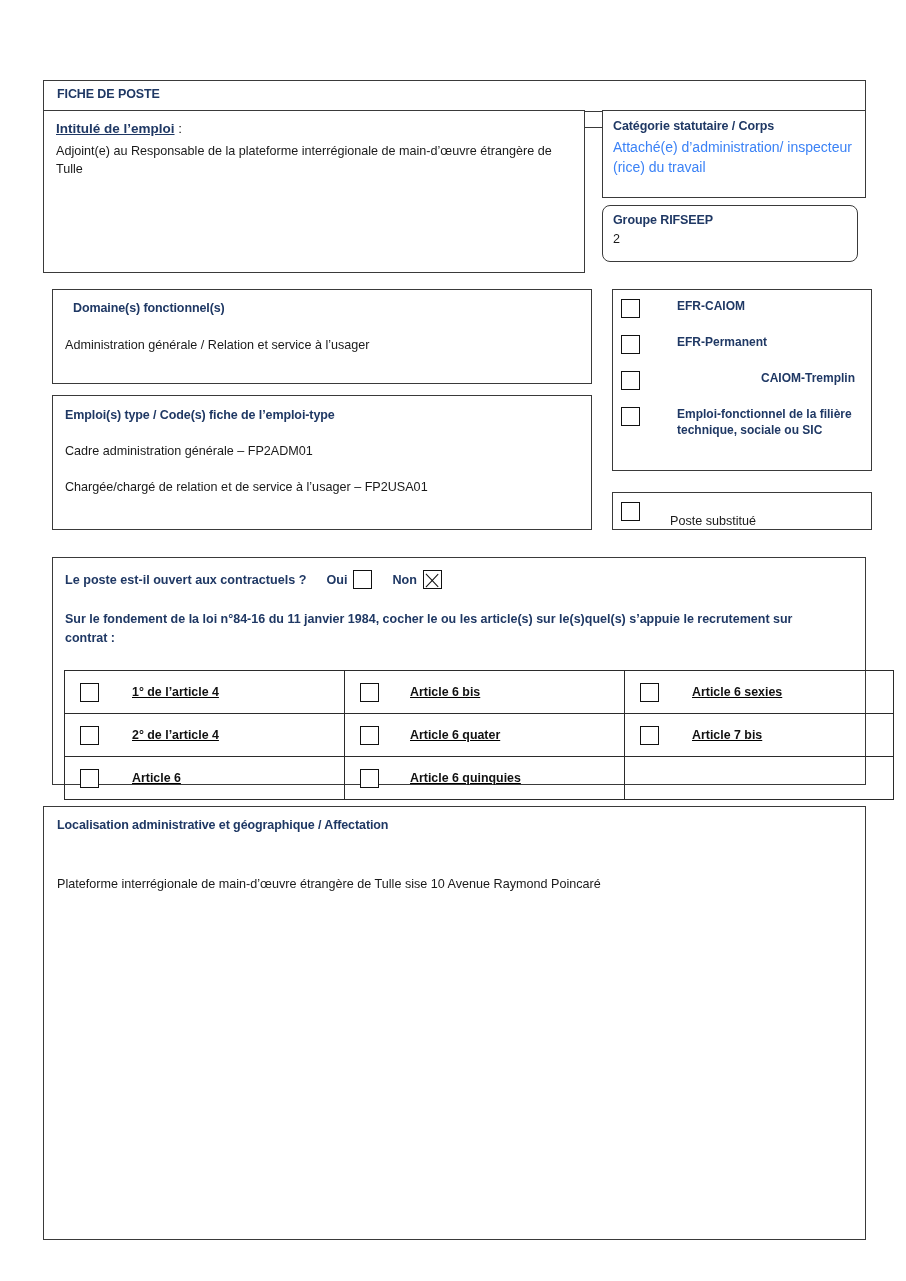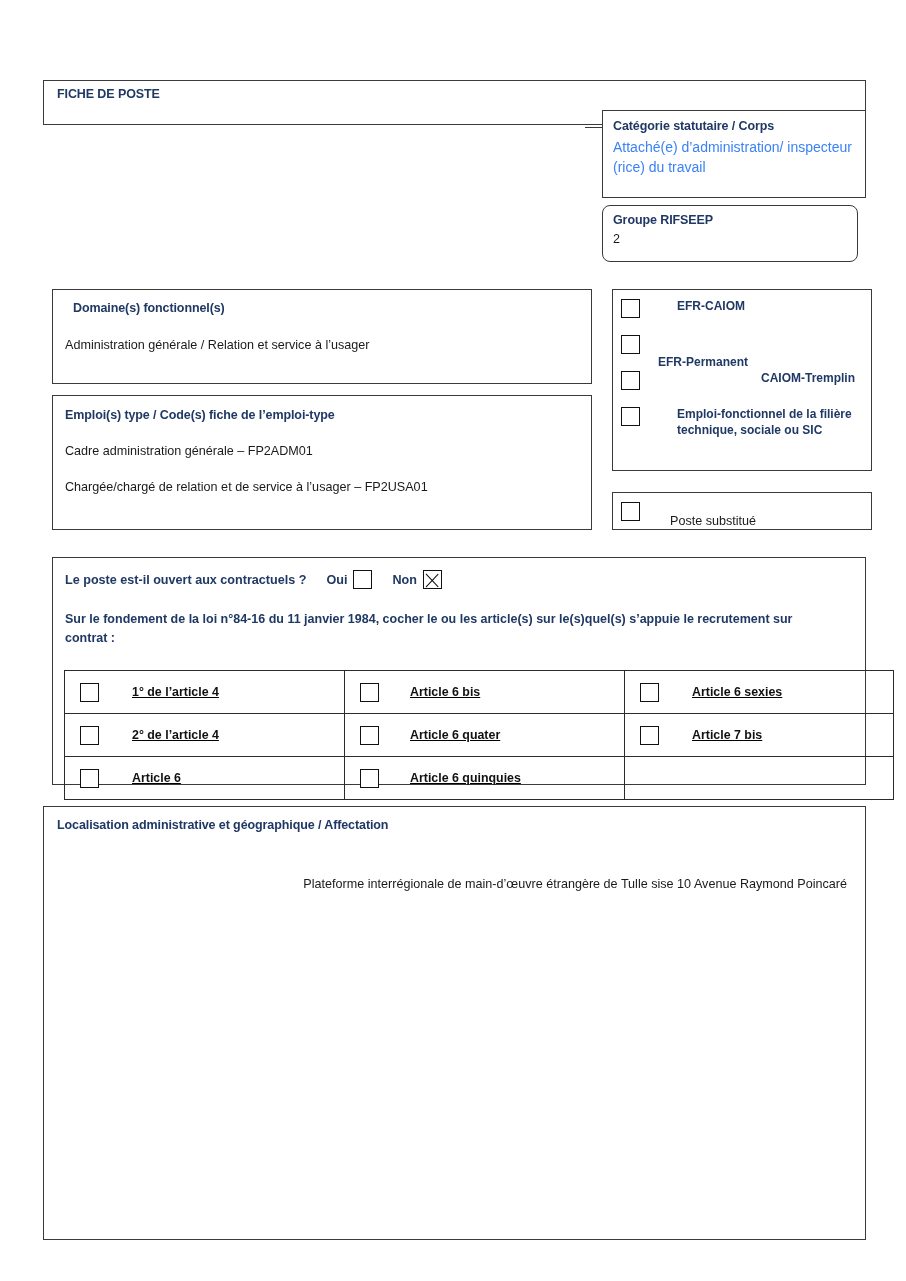--- a/index.html
+++ b/index.html
@@ -39,21 +39,21 @@
   }
 
   .body-txt {
     color: #1a1a1a;
     font-size: 12.5px;
     line-height: 1.42;
   }
 
   
   #fiche-de-poste {
-    left: 43px; top: 80px; width: 823px; height: 45px;
+    left: 43px; top: 80px; width: 823px; height: 32px;
   }
   #fiche-de-poste .hd {
     position: absolute; left: 13px; top: 6px;
     font-size: 12.5px;
   }
 
   
   #intitule-box {
     left: 43px; top: 110px; width: 542px; height: 163px;
   }
@@ -140,21 +140,21 @@
   .efr-row .lbl {
     margin-left: 37px;
     color: #1F3864;
     font-weight: bold;
     font-size: 12px;
     line-height: 1.35;
     width: 178px;
   }
 
   #efr-row-0 { top: 8px; }
-  #efr-row-1 { top: 44px; flex-direction: column; }
+  #efr-row-1 { top: 44px; }
   #efr-row-2 { top: 80px; text-align: right; }
   #efr-row-3 { top: 116px; }
 
   
   #substitue-box {
     left: 612px; top: 492px; width: 260px; height: 38px;
   }
   #substitue-box .cb { position: absolute; left: 8px; top: 9px; }
   #substitue-label {
     position: absolute; left: 57px; top: 10px;
@@ -210,21 +210,21 @@
   .art-cell.c2 .lbl { margin-left: 31px; }
   .art-cell.c3 .lbl { margin-left: 33px; }
 
   
   #localisation-box {
     left: 43px; top: 806px; width: 823px; height: 434px;
   }
   #localisation-box .hd { position: absolute; left: 13px; top: 11px; }
   #localisation-value {
     position: absolute; left: 13px; top: 70px; width: 790px;
-    font-size: 12.6px; color: #1a1a1a; text-align: right;
+    font-size: 12.6px; color: #1a1a1a;
   }
 
   
   .cb {
     display: inline-block;
     box-sizing: border-box;
     width: 19px; height: 19px;
     border: 1.4px solid #111111;
     background: #fff;
     position: relative;
@@ -245,20 +245,26 @@
 </style>
 </head>
 <body>
 
 <div class="page">
 
   <div class="box" id="fiche-de-poste">
     <div class="hd">FICHE DE POSTE</div>
   </div>
 
+  <div class="box" id="intitule-box">
+    <div id="intitule-title">
+      <span class="u">Intitulé de l’emploi</span><span class="colon"> :</span>
+    </div>
+    <div id="intitule-value" class="body-txt">Adjoint(e) au Responsable de la plateforme interrégionale de main-d’œuvre étrangère de Tulle</div>
+  </div>
 
   <div id="connector"></div>
 
   <div class="box" id="categorie-box">
     <div class="hd">Catégorie statutaire / Corps</div>
     <div id="categorie-value"> Attaché(e) d’administration/ inspecteur (rice) du travail</div>
   </div>
 
   <div class="box" id="rifseep-box">
     <div class="hd">Groupe RIFSEEP</div>

